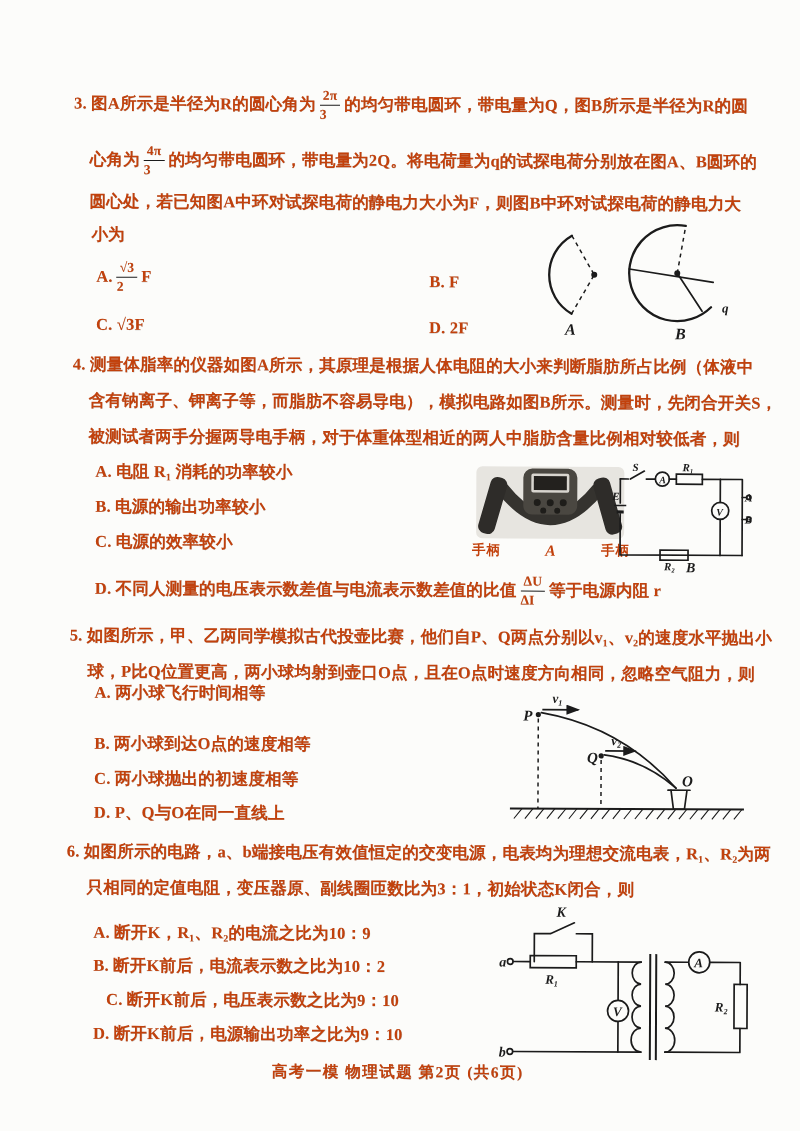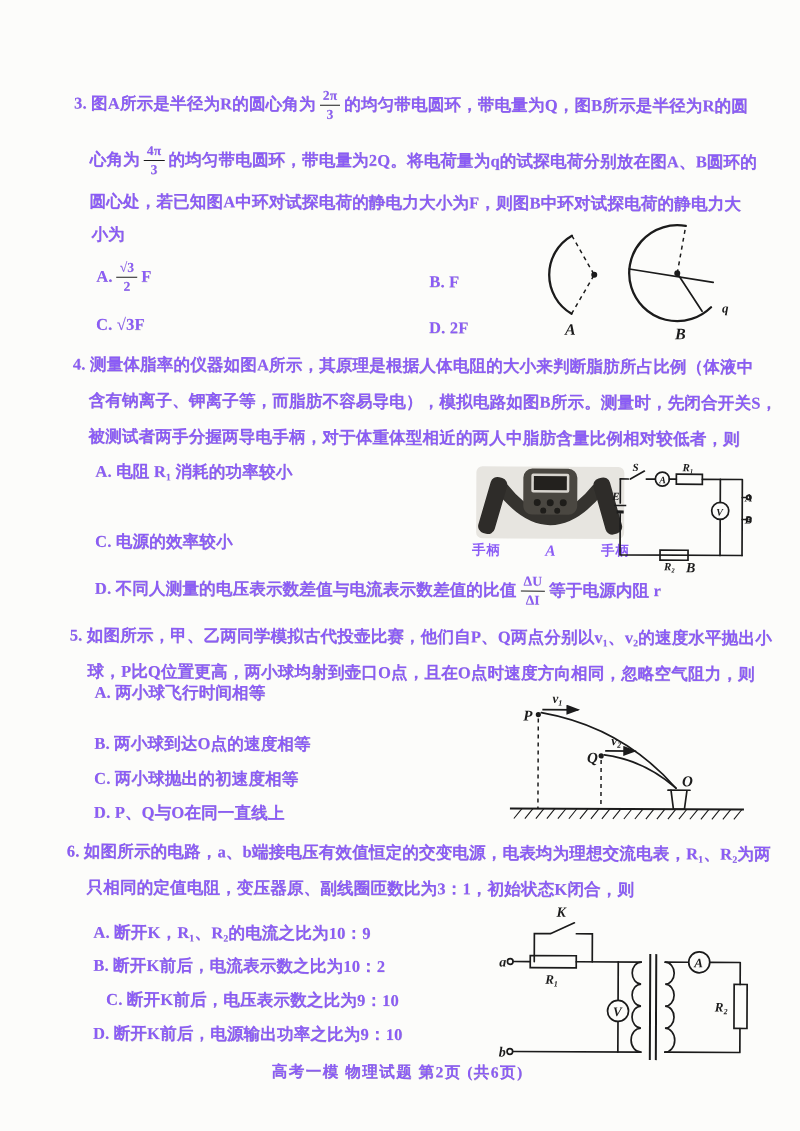--- a/index.html
+++ b/index.html
@@ -1,29 +1,29 @@
 <!DOCTYPE html>
 <html><head>
 <meta charset="utf-8">
 <style>
   * { margin:0; padding:0; box-sizing:border-box; }
   html,body { width:800px; height:1131px; background:#ffffff; }
   .sheet {
     position:relative; width:800px; height:1131px; overflow:hidden;
     background:#fcfcfa;
     font-family:"Liberation Serif","DejaVu Serif",serif;
-    font-weight:700; color:#8b5cf6;
+    font-weight:700; color:#c2410c;
   }
   .content { position:absolute; inset:0; transform:rotate(0.25deg); transform-origin:400px 560px; }
   .tline, .opt {
     position:absolute; white-space:nowrap; display:flex; align-items:center;
     font-size:16.5px; letter-spacing:0.2px; line-height:1.25;
     text-shadow:0.3px 0.3px 0 rgba(20,20,20,0.25);
   }
-  .frac { display:inline-flex; flex-direction:column; align-items:center; line-height:1; font-size:13.5px; margin:0 4px; }
+  .frac { display:inline-flex; flex-direction:column; line-height:1; font-size:13.5px; margin:0 4px; }
   .frac .fnum { padding:0 3px 2px; border-bottom:1.6px solid #1b1b1b; }
   .frac .fden { padding-top:2px; }
   .figure { position:absolute; }
   svg .wire { stroke:#1b1b1b; stroke-width:1.7; fill:none; stroke-linecap:round; }
   svg .thick { stroke:#1b1b1b; stroke-width:2.3; fill:none; stroke-linecap:round; }
   svg .dash  { stroke:#1b1b1b; stroke-width:1.5; fill:none; stroke-dasharray:4 4; }
   svg text { font-family:"Liberation Serif","DejaVu Serif",serif; font-style:italic; font-weight:700; fill:#1b1b1b; }
   .photo-labels { position:absolute; display:flex; justify-content:space-between; align-items:center;
     font-size:13.5px; letter-spacing:1px; }
   .footer { position:absolute; left:0; right:0; top:1062px; text-align:center;
@@ -82,20 +82,21 @@
     </g>
     <text x="193" y="89" font-size="13">q</text>
     <text x="146" y="116" font-size="16">B</text>
   </svg>
 
   <div class="tline" style="left:72px;top:356px">4. 测量体脂率的仪器如图A所示，其原理是根据人体电阻的大小来判断脂肪所占比例（体液中</div>
   <div class="tline" style="left:88px;top:392px">含有钠离子、钾离子等，而脂肪不容易导电），模拟电路如图B所示。测量时，先闭合开关S，</div>
   <div class="tline" style="left:88px;top:428px">被测试者两手分握两导电手柄，对于体重体型相近的两人中脂肪含量比例相对较低者，则</div>
 
   <div class="opt" style="left:95px;top:463px">A. 电阻 R₁ 消耗的功率较小</div>
+  <div class="opt" style="left:95px;top:498px">B. 电源的输出功率较小</div>
   <div class="opt" style="left:95px;top:533px">C. 电源的效率较小</div>
   <div class="opt" style="left:95px;top:568px;height:44px">
     <span>D. 不同人测量的电压表示数差值与电流表示数差值的比值</span>
     <span class="frac">
       <span class="fnum">ΔU</span>
       <span class="fden">ΔI</span>
     </span>
     <span>等于电源内阻 r</span>
   </div>
 

